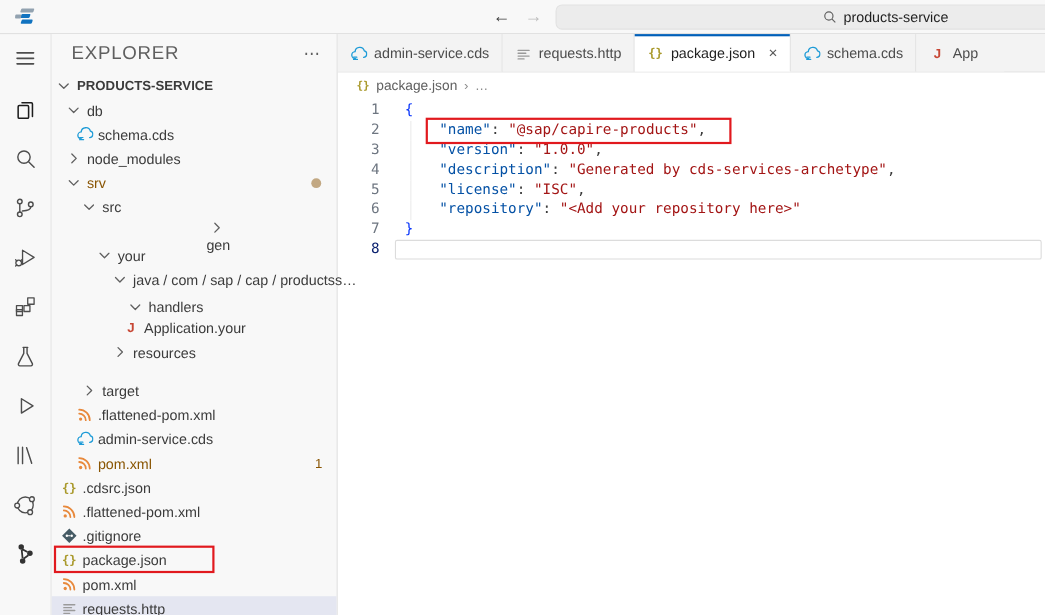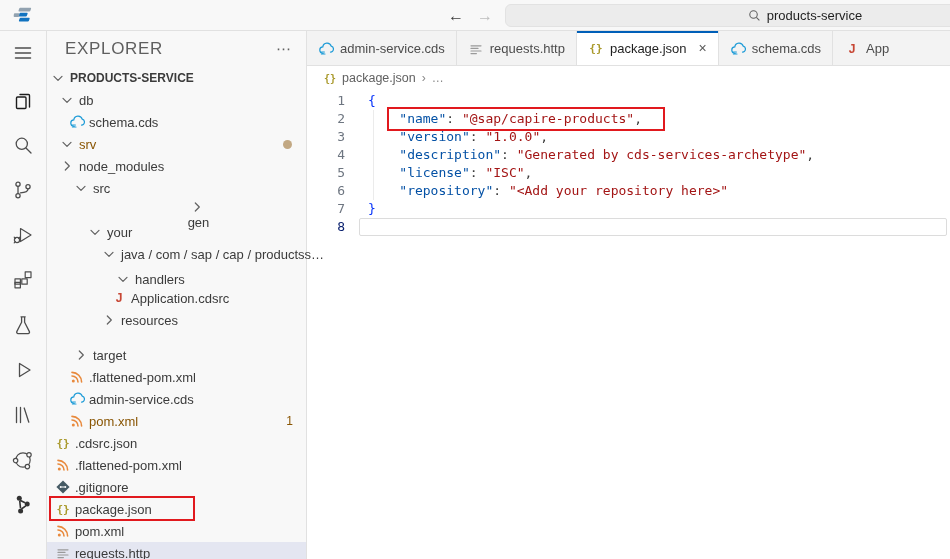--- a/index.html
+++ b/index.html
@@ -194,51 +194,51 @@
           </div>
           <div class="tree-row" style="padding-left: 22px;">
             <span class="ficon">
               <svg width="16" height="16" viewBox="0 0 16 16" fill="none" stroke="#1d9bd7" stroke-width="1.2" stroke-linecap="round">
                 <path d="M5.2 12.3a3.2 3.2 0 01-.4-6.4 4.3 4.3 0 018.4-.7 3 3 0 01-.7 5.9"></path>
                 <path d="M3.4 11h3M3.4 13h3.6" stroke-width="1.1"></path>
               </svg>
             </span>
             <span class="tree-label">schema.cds</span>
           </div>
+          <div class="tree-row" style="padding-left: 12px;">
+            <span class="chev">
+              <svg width="16" height="16" viewBox="0 0 16 16" fill="none" stroke="currentColor" stroke-width="1.2" stroke-linecap="round" stroke-linejoin="round">
+                <path d="M6.3 4l4 4-4 4"></path>
+              </svg>
+            </span>
+            <span class="tree-label">node_modules</span>
+          </div>
           <div class="tree-row modified" style="padding-left: 12px;">
             <span class="chev">
               <svg width="16" height="16" viewBox="0 0 16 16" fill="none" stroke="currentColor" stroke-width="1.2" stroke-linecap="round" stroke-linejoin="round">
                 <path d="M4 6.3l4 4 4-4"></path>
               </svg>
             </span>
             <span class="tree-label">srv</span>
             <span class="dot-badge"></span>
           </div>
-          <div class="tree-row" style="padding-left: 12px;">
+          <div class="tree-row" style="padding-left: 26px;">
+            <span class="chev">
+              <svg width="16" height="16" viewBox="0 0 16 16" fill="none" stroke="currentColor" stroke-width="1.2" stroke-linecap="round" stroke-linejoin="round">
+                <path d="M4 6.3l4 4 4-4"></path>
+              </svg>
+            </span>
+            <span class="tree-label">src</span>
+          </div>
+          <div class="tree-row" style="padding-left: 40px; flex-direction: column;">
             <span class="chev">
               <svg width="16" height="16" viewBox="0 0 16 16" fill="none" stroke="currentColor" stroke-width="1.2" stroke-linecap="round" stroke-linejoin="round">
                 <path d="M6.3 4l4 4-4 4"></path>
               </svg>
             </span>
-            <span class="tree-label">node_modules</span>
-          </div>
-          <div class="tree-row" style="padding-left: 26px;">
-            <span class="chev">
-              <svg width="16" height="16" viewBox="0 0 16 16" fill="none" stroke="currentColor" stroke-width="1.2" stroke-linecap="round" stroke-linejoin="round">
-                <path d="M4 6.3l4 4 4-4"></path>
-              </svg>
-            </span>
-            <span class="tree-label">src</span>
-          </div>
-          <div class="tree-row" style="padding-left: 40px; flex-direction: column;">
-            <span class="chev">
-              <svg width="16" height="16" viewBox="0 0 16 16" fill="none" stroke="currentColor" stroke-width="1.2" stroke-linecap="round" stroke-linejoin="round">
-                <path d="M6.3 4l4 4-4 4"></path>
-              </svg>
-            </span>
             <span class="tree-label">gen</span>
           </div>
           <div class="tree-row" style="padding-left: 40px;">
             <span class="chev">
               <svg width="16" height="16" viewBox="0 0 16 16" fill="none" stroke="currentColor" stroke-width="1.2" stroke-linecap="round" stroke-linejoin="round">
                 <path d="M4 6.3l4 4 4-4"></path>
               </svg>
             </span>
             <span class="tree-label">your</span>
           </div>
@@ -255,21 +255,21 @@
               <svg width="16" height="16" viewBox="0 0 16 16" fill="none" stroke="currentColor" stroke-width="1.2" stroke-linecap="round" stroke-linejoin="round">
                 <path d="M4 6.3l4 4 4-4"></path>
               </svg>
             </span>
             <span class="tree-label">handlers</span>
           </div>
           <div class="tree-row" style="padding-left: 64px;">
             <span class="ficon">
               <span class="java-glyph">J</span>
             </span>
-            <span class="tree-label">Application.cdsrc</span>
+            <span class="tree-label">Application.your</span>
           </div>
           <div class="tree-row" style="padding-left: 54px;">
             <span class="chev">
               <svg width="16" height="16" viewBox="0 0 16 16" fill="none" stroke="currentColor" stroke-width="1.2" stroke-linecap="round" stroke-linejoin="round">
                 <path d="M6.3 4l4 4-4 4"></path>
               </svg>
             </span>
             <span class="tree-label">resources</span>
           </div>
           <div class="tree-row" style="padding-left: 26px; margin-top: 13px;">

